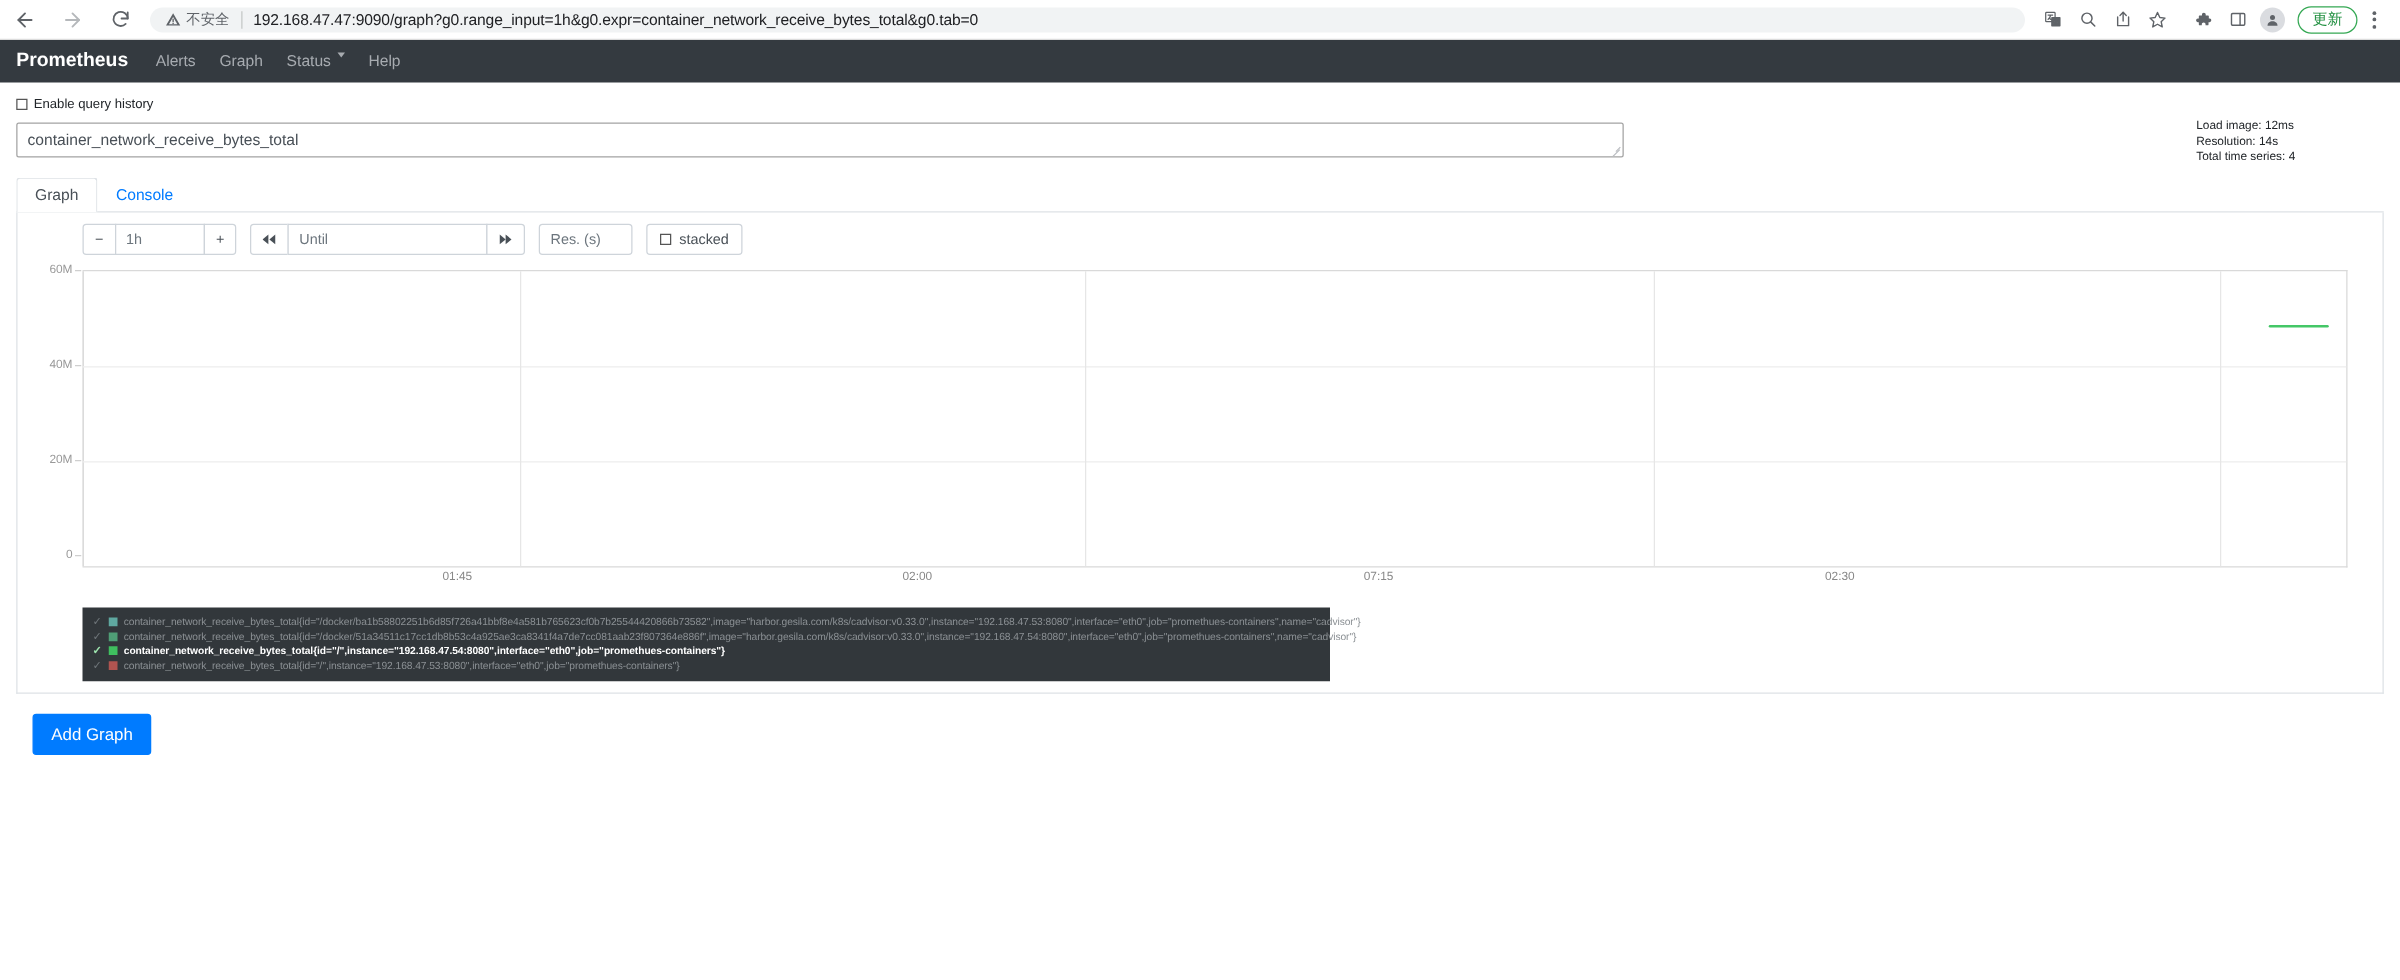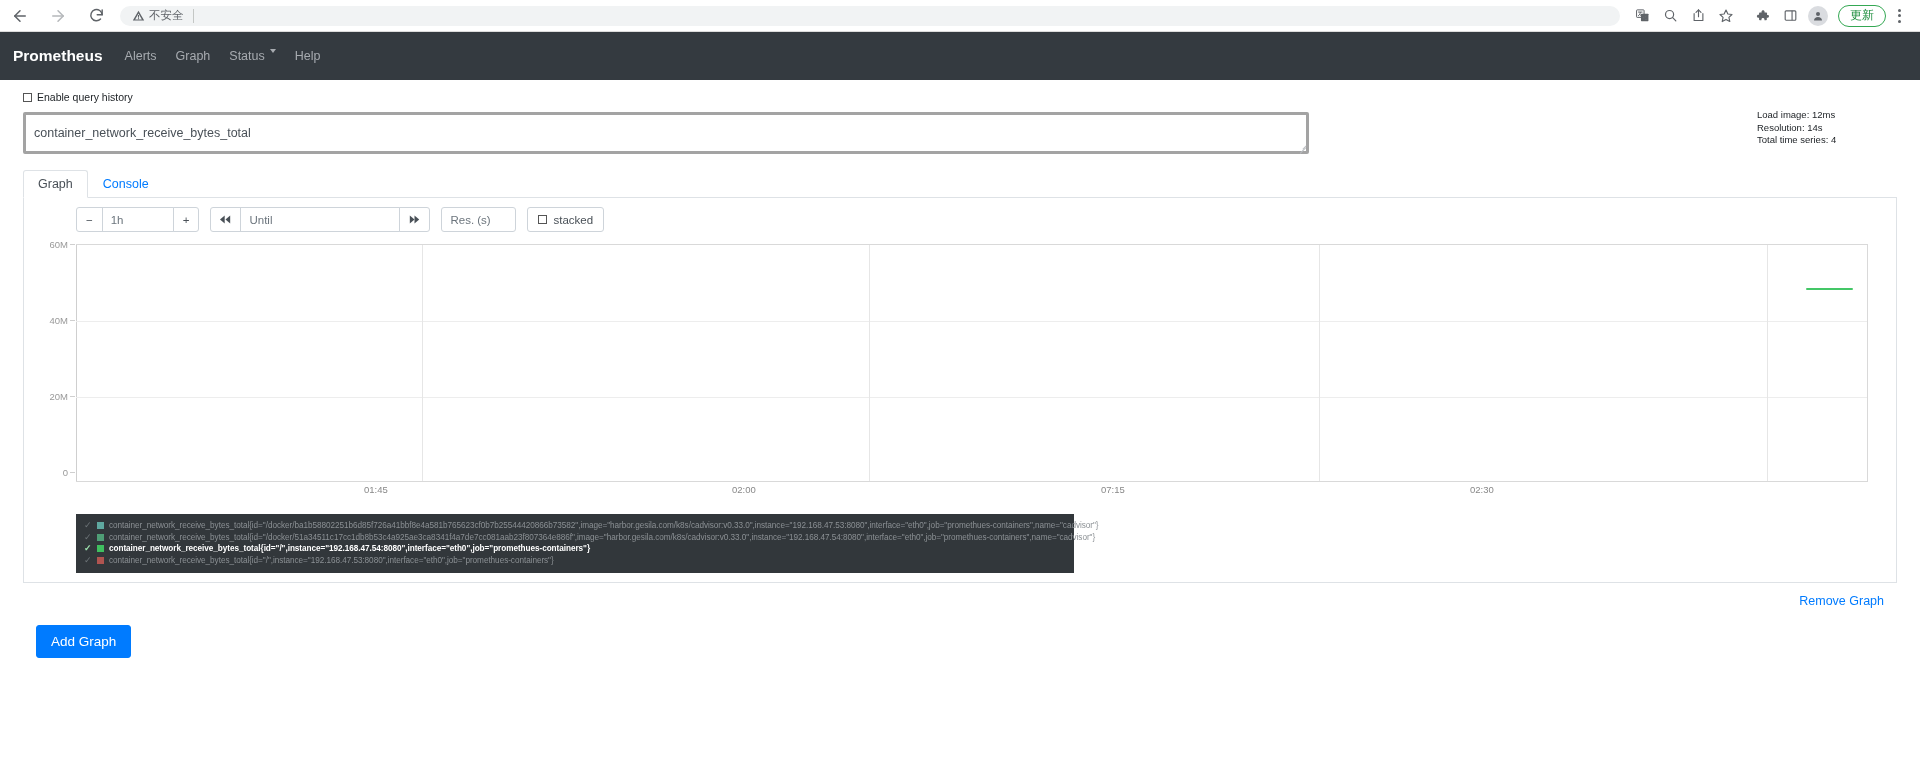--- a/index.html
+++ b/index.html
@@ -43,44 +43,44 @@
     border:1px solid #34a853; color:#1e8e3e; border-radius:12px;
     height:22px; padding:0 11px; font-size:12px; display:flex; align-items:center;
     margin-left:6px; cursor:pointer; white-space:nowrap;
   }
   .kebab{ width:22px; display:flex; flex-direction:column; align-items:center; gap:2.5px;
     cursor:pointer; margin-left:2px;}
   .kebab i{ width:3px; height:3px; border-radius:50%; background:#5f6368; display:block; }
 
   
   .pnav{
-    height:48px; background:#343a40; display:flex; align-items:center;
+    height:34px; background:#343a40; display:flex; align-items:center;
     padding:0 13px; gap:0;
   }
   .brand{ color:#ffffff; font-size:15.5px; font-weight:bold; margin-right:22px; cursor:pointer; }
   .pnav a{
     color:#a7abb0; font-size:12.5px; text-decoration:none; margin-right:19px; cursor:pointer;
     display:inline-flex; align-items:flex-start; gap:5px;
   }
   .caret{ width:0;height:0;border-left:3.5px solid transparent;border-right:3.5px solid transparent;
     border-top:4px solid #a7abb0; display:inline-block; }
 
   
-  .page{ padding:0 23px; position:relative; }
+  .page{ padding:0 13px; position:relative; }
 
   .qhist{ display:flex; align-items:center; gap:5px; margin-top:11px; }
   .cbx{
     width:9px; height:9px; border:1.6px solid #555; background:#fff; display:inline-block;
     flex:none; cursor:pointer;
   }
   .qhist label{ font-size:10.5px; color:#212529; cursor:pointer; }
 
   .expr-wrap{ margin-top:9px; position:relative; width:1286px; }
   .expr-input{
-    width:100%; height:42px; border:3px solid #a3a3a3; border-radius:2px;
+    width:100%; height:28px; border:1px solid #a3a3a3; border-radius:2px;
     font-size:12.5px; color:#495057; padding:3px 8px;
     font-family:"Liberation Sans", sans-serif; outline:none; background:#fff;
   }
   .resize-grip{
     position:absolute; right:1px; bottom:1px; width:11px; height:11px; pointer-events:none;
   }
   .resize-grip span{ position:absolute; background:#b9bcc0; height:1px; }
   .rg1{ width:8px; right:1px; bottom:2px; transform:rotate(-45deg); }
   .rg2{ width:5px; right:1px; bottom:5px; transform:rotate(-45deg); }
 
@@ -212,20 +212,21 @@
   <div class="omnibox">
     <div class="warn-wrap">
       <svg class="warn-ico" viewBox="0 0 24 24" fill="#5f6368">
           <path d="M12 3 1.5 21h21L12 3zm0 5.5 6.2 10.7H5.8L12 8.5z"></path>
           <rect x="11" y="11" width="2" height="5"></rect>
           <rect x="11" y="17" width="2" height="2"></rect>
         </svg>
       <span>不安全</span>
     </div>
     <span class="omni-sep"></span>
+    <span class="omni-url">192.168.47.47:9090/graph?g0.range_input=1h&amp;g0.expr=container_network_receive_bytes_total&amp;g0.tab=0</span>
   </div>
 
   <div class="chrome-right">
     <div class="cr-ico">
       <svg width="15" height="15" viewBox="0 0 24 24" fill="none" stroke="#5f6368" stroke-width="1.6">
           <rect x="2.5" y="3" width="12" height="12" rx="1"></rect>
           <path d="M5 6.5h7M8.5 6.5c0 3-1.5 5-3.5 6M7 9.5c1 2 2.5 3 4 3.5"></path>
           <rect x="9.5" y="9" width="12" height="12" rx="1" fill="#5f6368" stroke="none"></rect>
           <text x="15.5" y="18.5" font-size="8" fill="#fff" text-anchor="middle" font-family="sans-serif">A</text>
         </svg>
@@ -402,21 +403,18 @@
       </div>
       <div class="lrow dim">
         <span class="lcheck">✓</span>
         <span class="lswatch" style="background:#b05450;"></span>
         <span class="ltext">container_network_receive_bytes_total{id="/",instance="192.168.47.53:8080",interface="eth0",job="promethues-containers"}</span>
       </div>
     </div>
 
   </div>
 
-  <div class="remove-row">
-    <a class="remove-link">Remove Graph</a>
-  </div>
 
   <div class="add-row">
     <button class="btn-add">Add Graph</button>
   </div>
 
 </div>
 
 </body></html>

